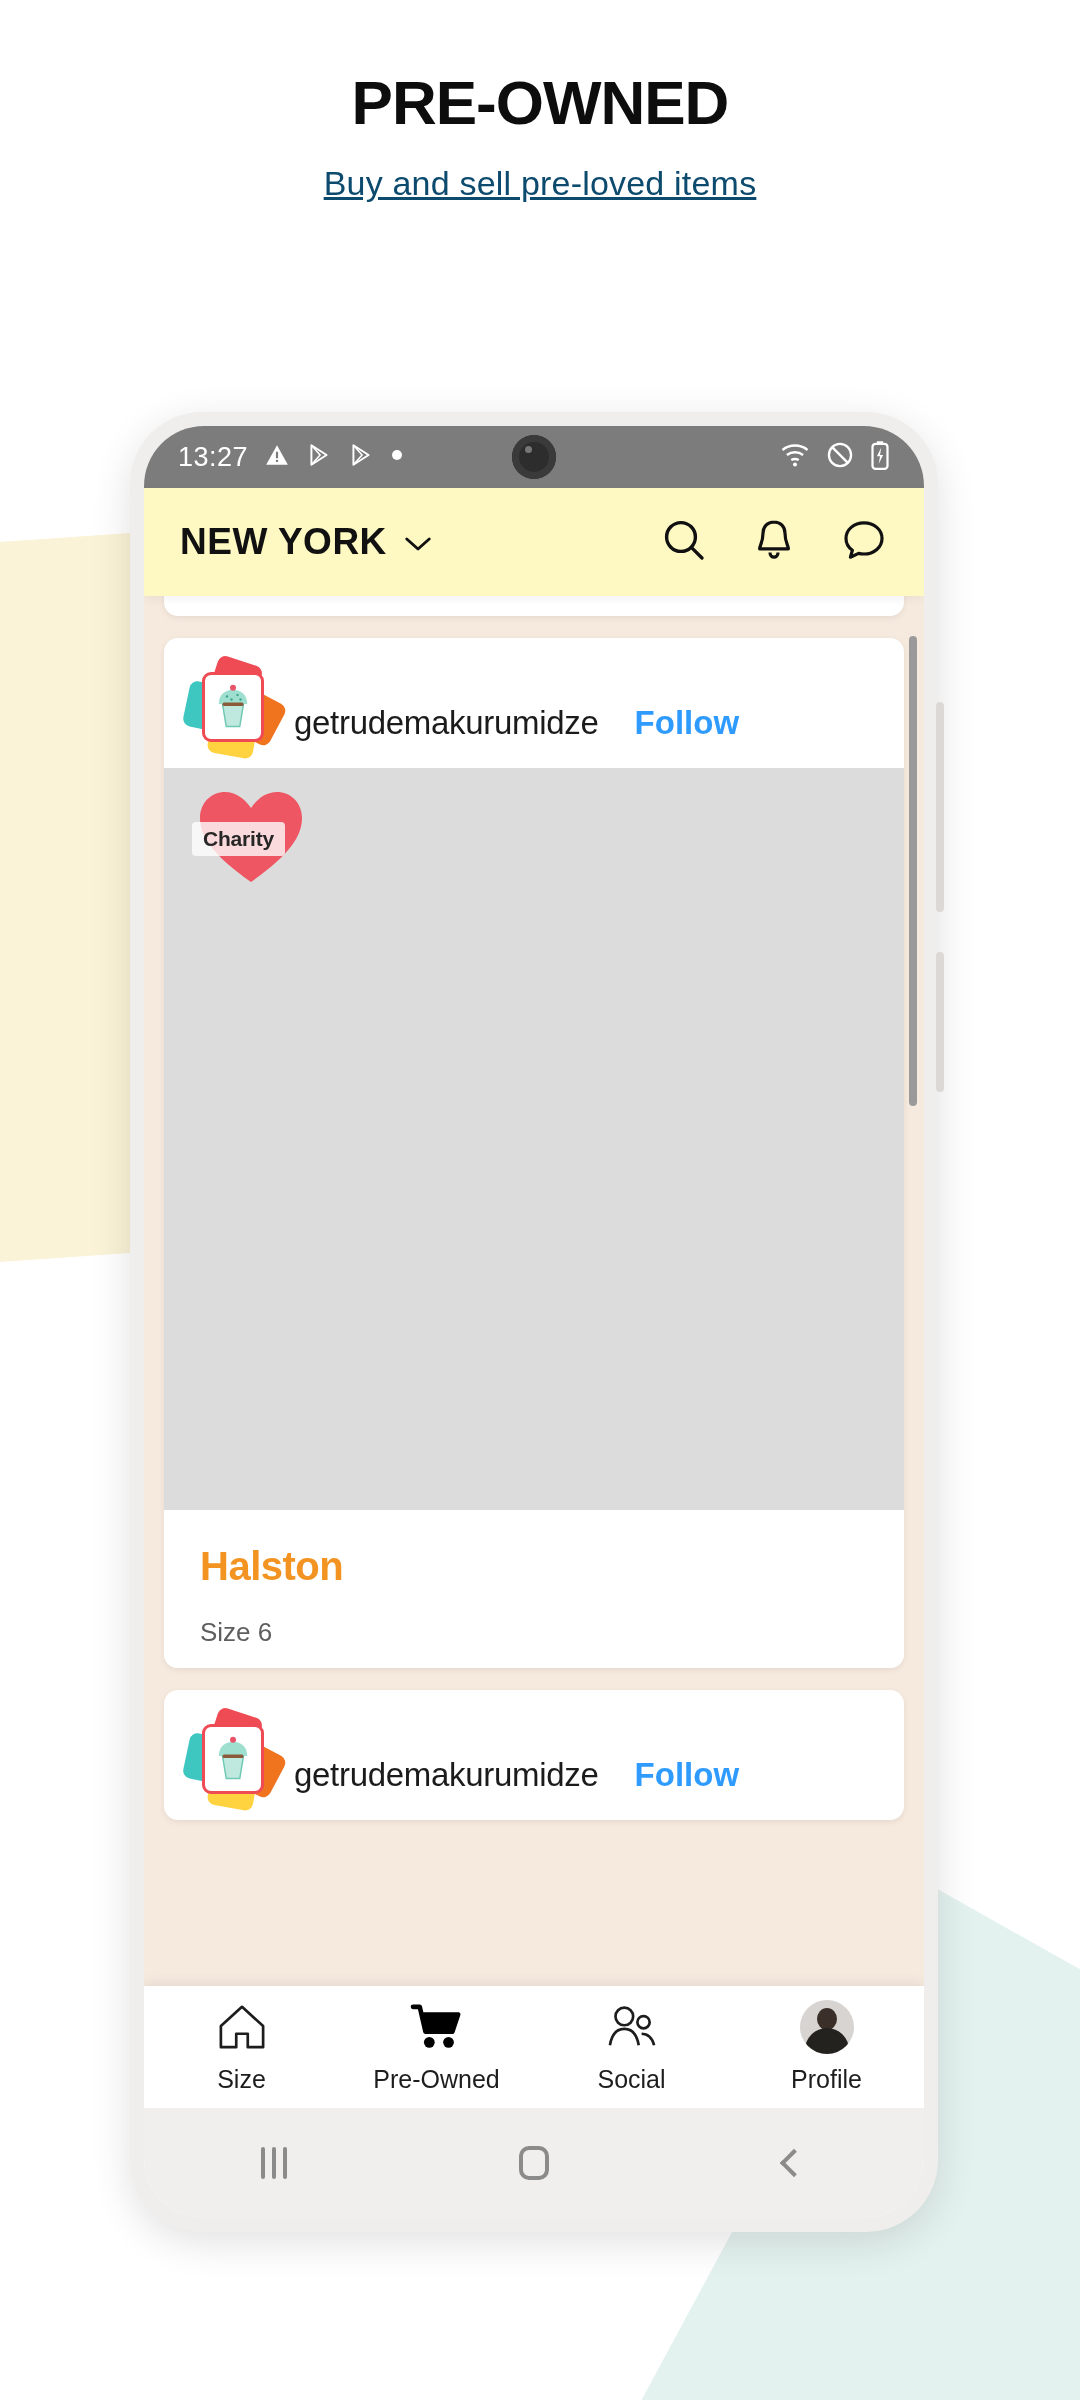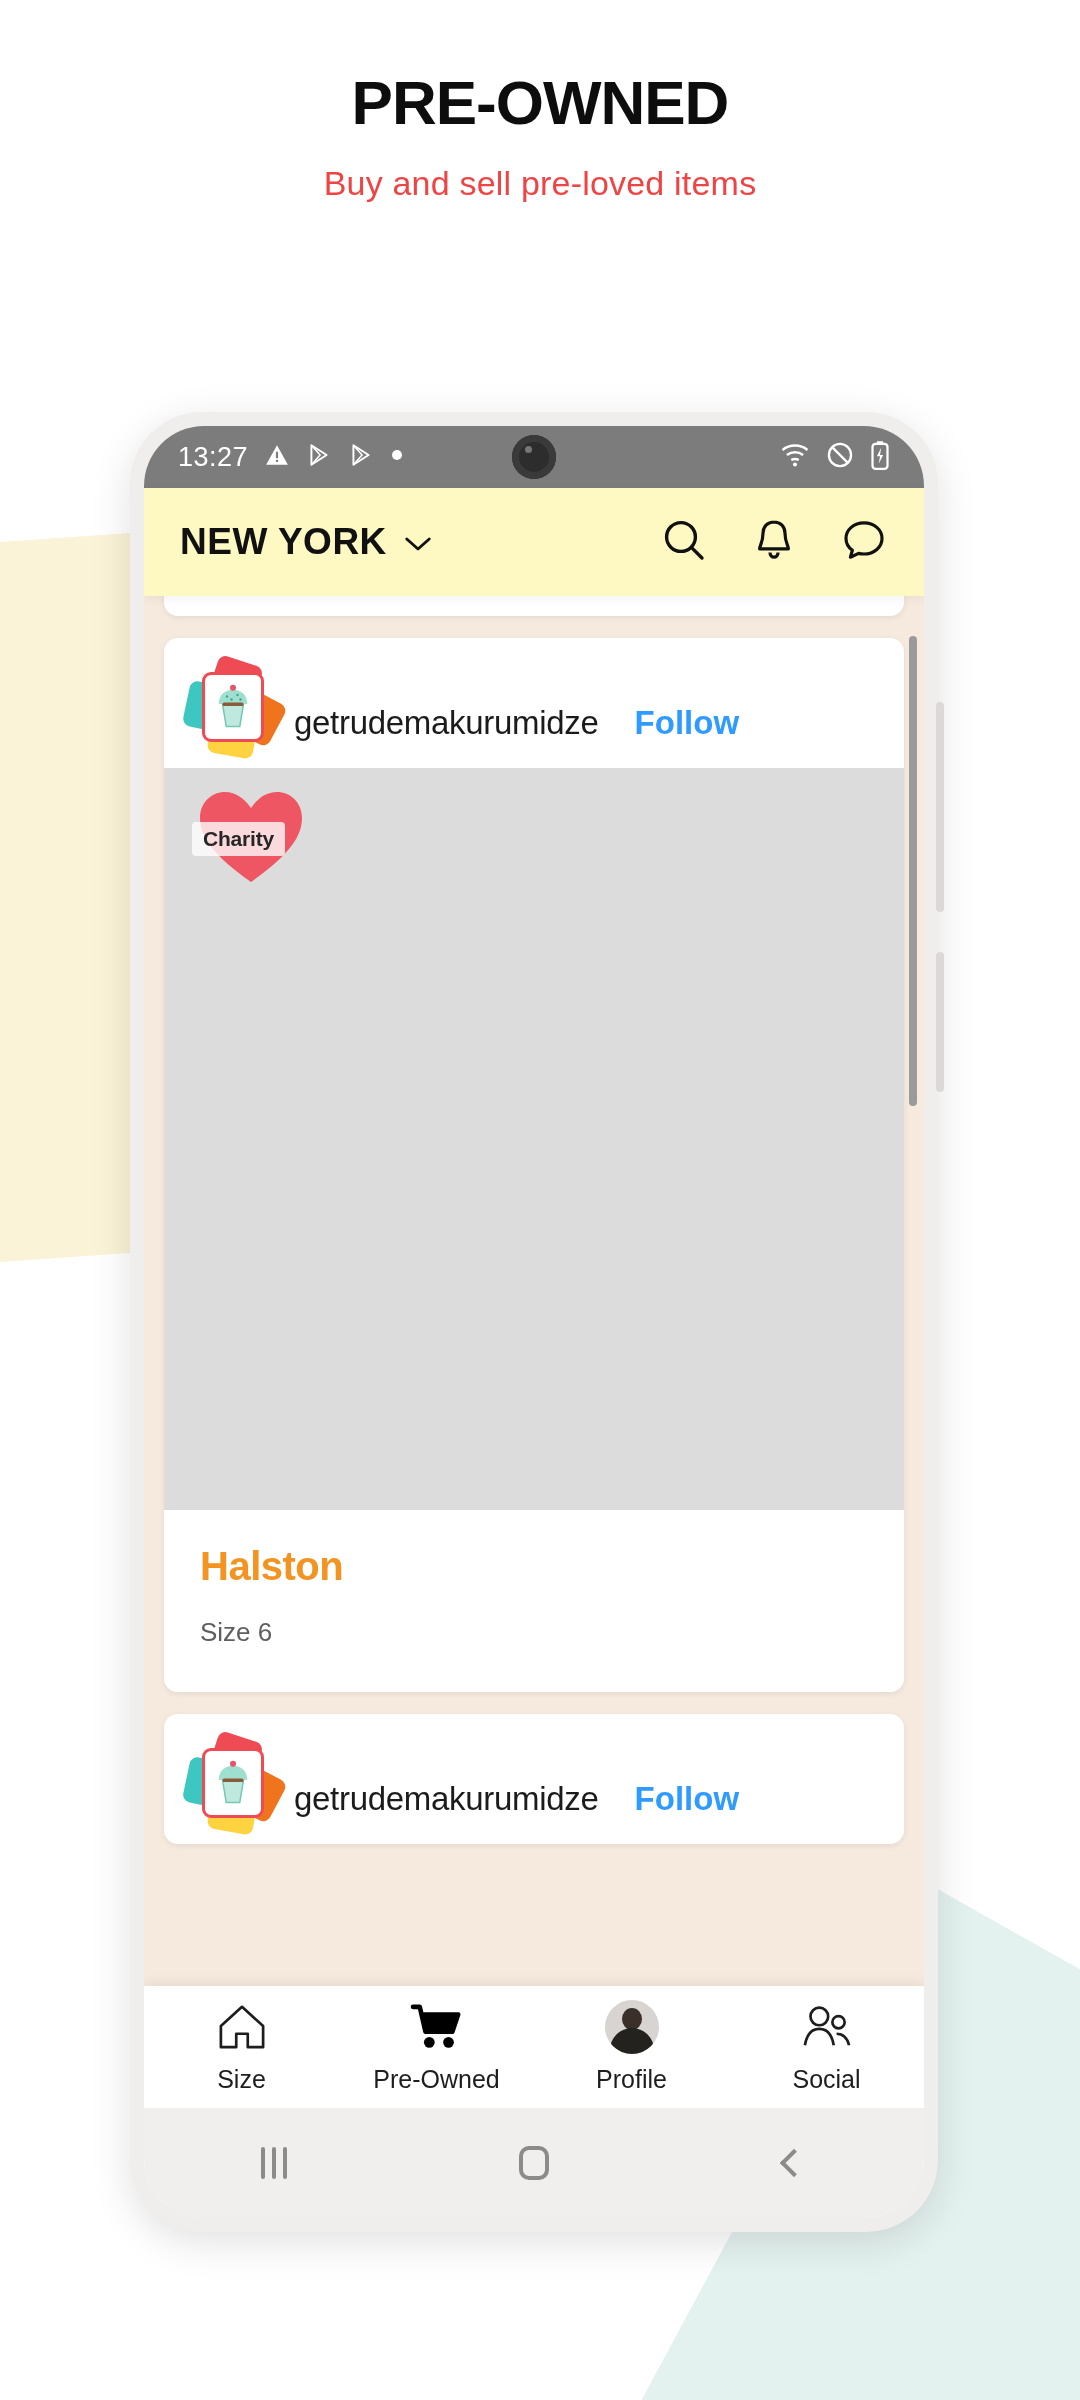--- a/index.html
+++ b/index.html
@@ -29,22 +29,22 @@
     clip-path:polygon(58% 0%, 100% 22%, 100% 100%, 0% 100%);
   }
 
   
   #promo { position:absolute; left:0; top:0; width:1080px; text-align:center; }
   #promo .promo-title {
     font-size:62px; font-weight:700; letter-spacing:-1px;
     color:#0d0d0d; line-height:1; margin-top:72px;
   }
   #promo .promo-sub {
-    font-size:34px; font-weight:400; color:#ef4444;
-    margin-top:30px; letter-spacing:0.2px;
+    font-size:34px; font-weight:400; color:#0c4a6e;
+    margin-top:30px; letter-spacing:0.2px;text-decoration:underline;
   }
 
   
   #phone {
     position:absolute;
     left:130px; top:412px;
     width:808px; height:1820px;
     background:#f0eeec;
     border-radius:72px;
     box-shadow:0 10px 40px rgba(0,0,0,.12);
@@ -141,21 +141,21 @@
   }
   .charity-badge {
     position:absolute; left:32px; top:16px; width:110px; height:104px;
   }
   .charity-label {
     position:absolute; left:-4px; top:38px;
     background:rgba(255,255,255,.78);
     color:#262626; font-size:21px; font-weight:700;
     padding:5px 11px; border-radius:4px; letter-spacing:-.2px;
   }
-  .card-info { padding:34px 36px 44px 36px; background:#fff; }
+  .card-info { padding:34px 36px 20px 36px; background:#fff; }
   .brand { font-size:40px; font-weight:600; color:#f39422; letter-spacing:-.5px; }
   .size  { font-size:26px; color:#5e5e5e; margin-top:28px; }
 
   
   .model { position:absolute; left:50%; bottom:0; transform:translateX(-50%); }
 
   
   .scrollbar {
     position:absolute; right:7px; top:40px;
     width:8px; height:470px; border-radius:4px; background:#9a9a9a;
@@ -408,38 +408,38 @@
               <path d="M6 6 H25 L22 15 H8 Z" fill="#000"></path>
               <circle cx="10" cy="20.5" r="2.8" fill="#000"></circle>
               <circle cx="20" cy="20.5" r="2.8" fill="#000"></circle>
             </svg>
         </span>
         <span class="tab-label">Pre-Owned</span>
       </div>
 
       <div class="tab">
         <span class="tab-ico">
-          <span class="tab-avatar">
-            <span class="av-head"></span>
-            <span class="av-body"></span>
-          </span>
-        </span>
-        <span class="tab-label">Profile</span>
-      </div>
-
-      <div class="tab">
-        <span class="tab-ico">
           <svg width="54" height="48" viewBox="0 0 28 25">
               <circle cx="10" cy="7" r="4.6" fill="none" stroke="#1d1d1d" stroke-width="1.4"></circle>
               <circle cx="20" cy="10" r="3.2" fill="none" stroke="#1d1d1d" stroke-width="1.4"></circle>
               <path d="M2.5 22 C3.5 16 6.5 13.5 10 13.5 C13.5 13.5 16.5 16 17.5 22" fill="none" stroke="#1d1d1d" stroke-width="1.4"></path>
               <path d="M19 16 C22 16 24.5 18 25.5 22" fill="none" stroke="#1d1d1d" stroke-width="1.4"></path>
             </svg>
         </span>
         <span class="tab-label">Social</span>
+      </div>
+
+      <div class="tab">
+        <span class="tab-ico">
+          <span class="tab-avatar">
+            <span class="av-head"></span>
+            <span class="av-body"></span>
+          </span>
+        </span>
+        <span class="tab-label">Profile</span>
       </div>
     </div>
 
     <div class="navbar">
       <div class="nav-btn">
         <span class="nav-recents">
             <i></i>
             <i></i>
             <i></i>
           </span>

